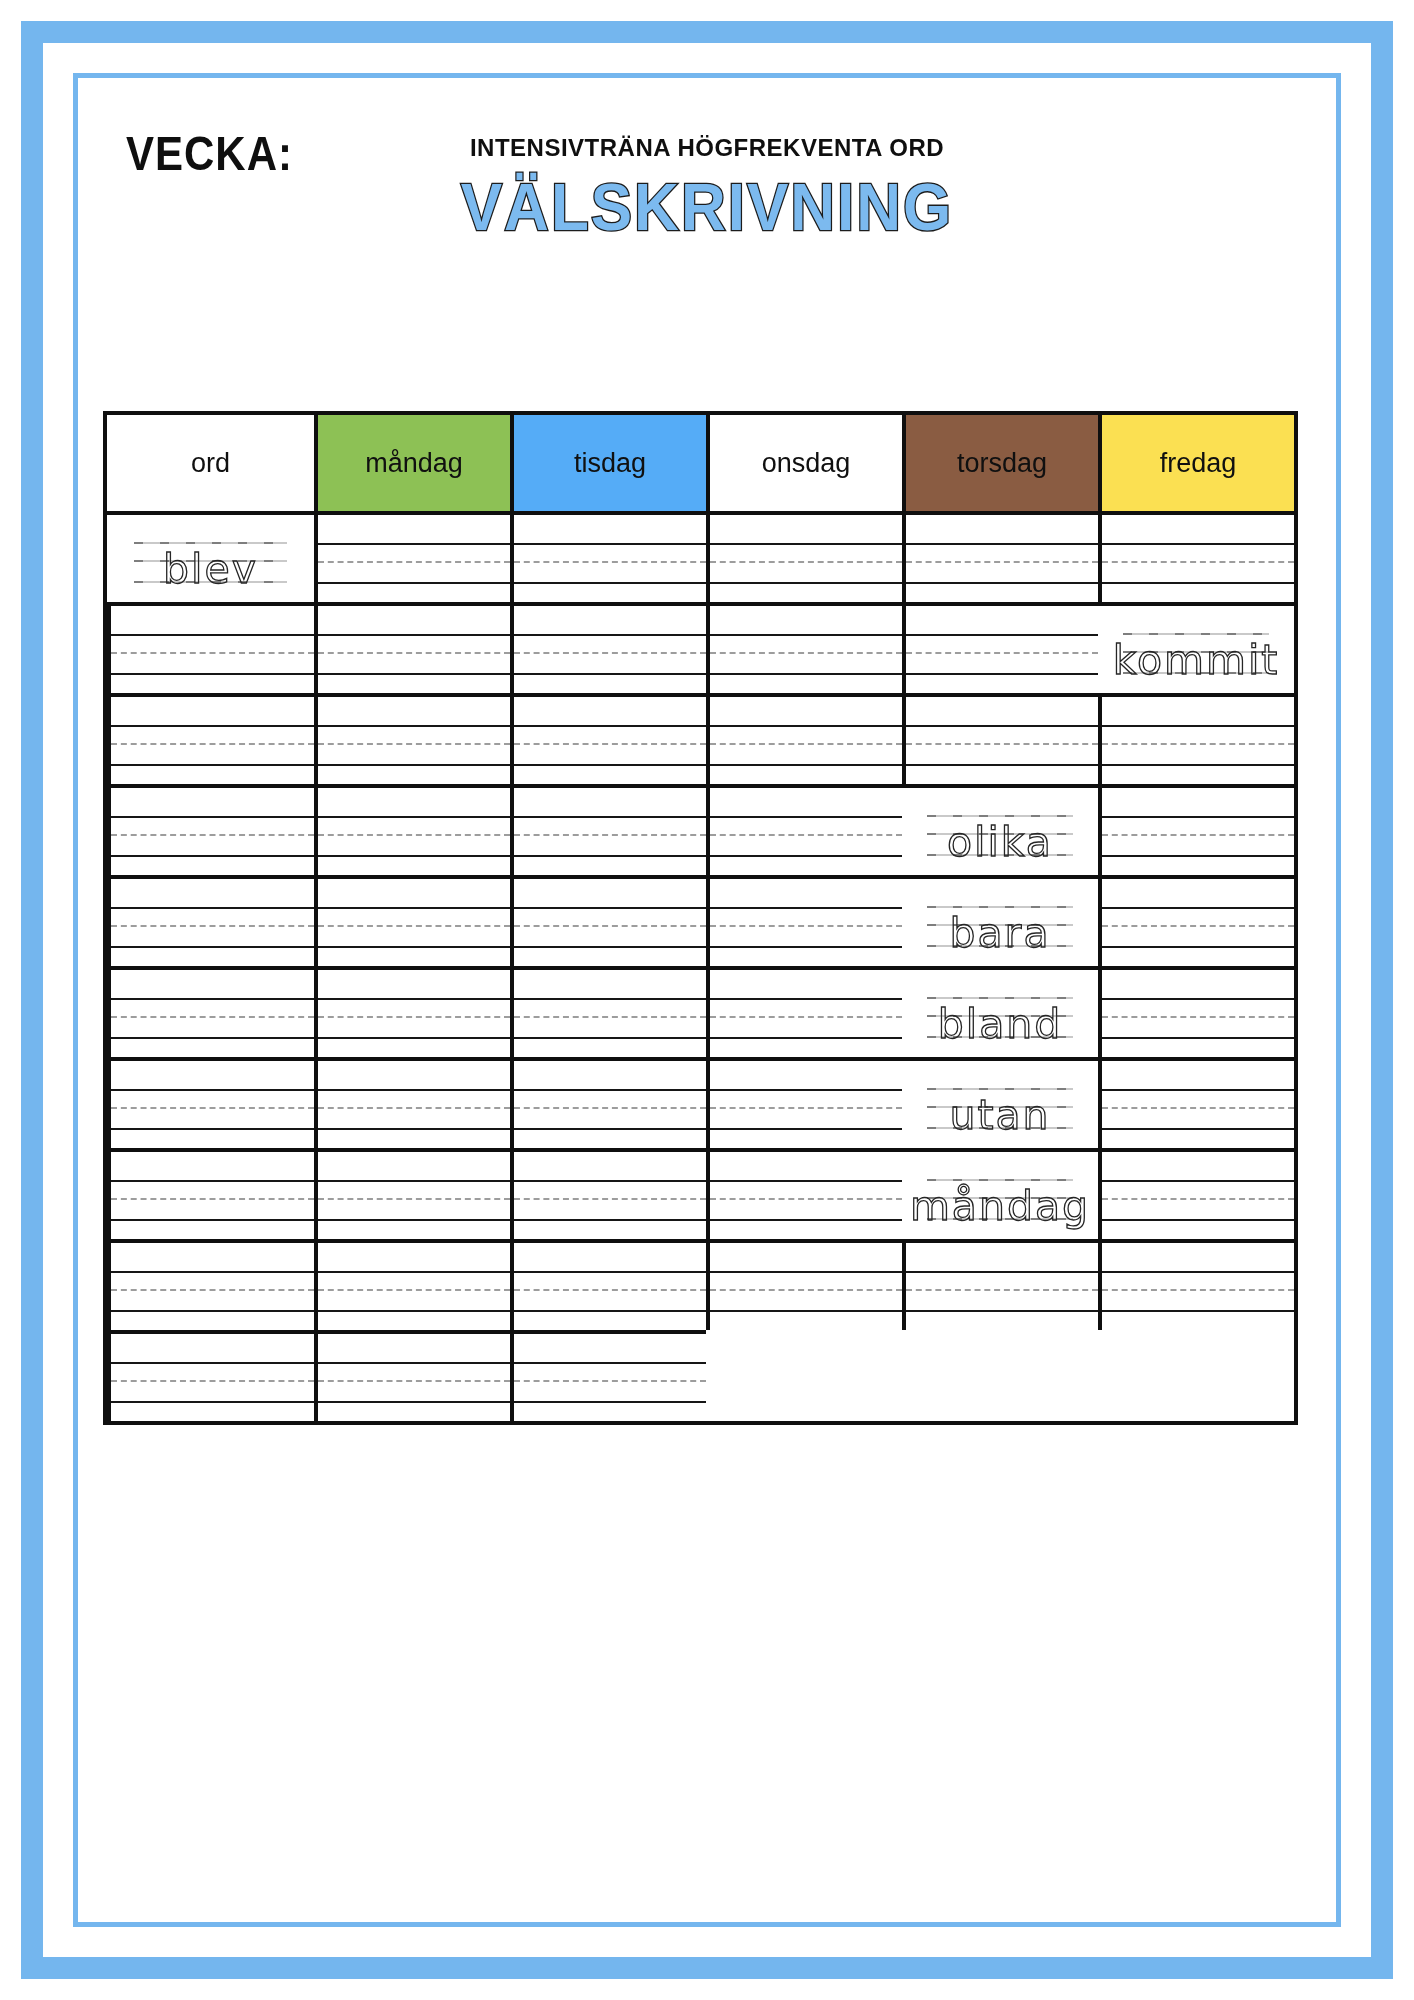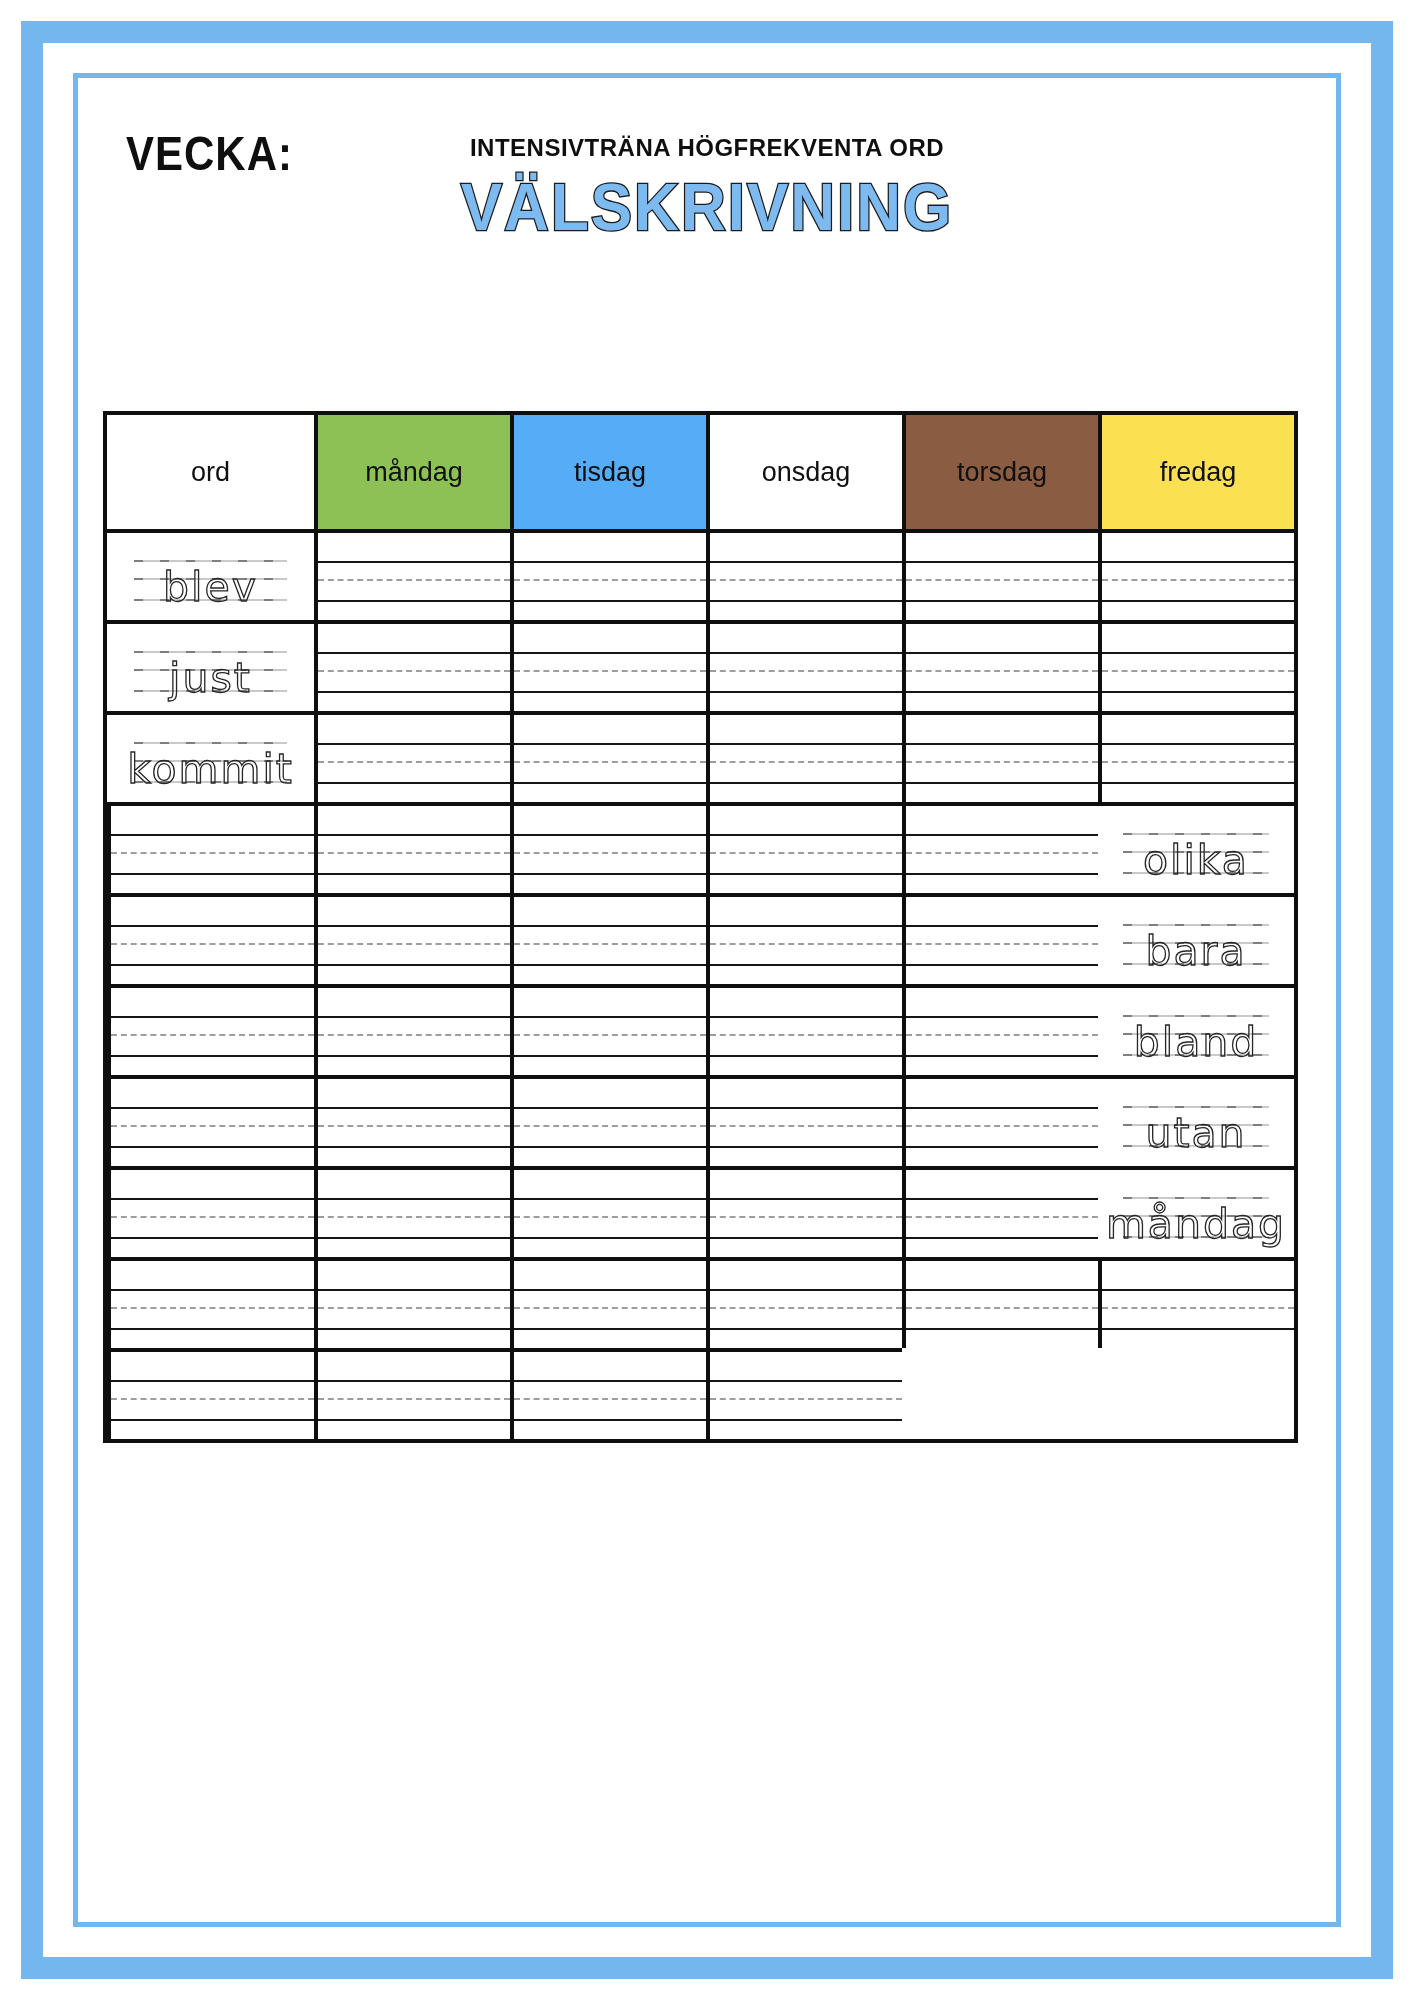--- a/index.html
+++ b/index.html
@@ -28,21 +28,21 @@
   }
 
   .wordtable{
     position:absolute;left:103px;top:411px;background:#fff;
     border:4px solid var(--ink);
     display:grid;grid-template-columns:207px 196px 196px 196px 196px 196px;
   }
   .cell{position:relative;background:#fff;}
   .bl{border-left:4px solid var(--ink);}
   .bt{border-top:4px solid var(--ink);padding-left:36px;}
-  .hcell{height:114px;display:flex;align-items:center;justify-content:center;
+  .hcell{height:96px;display:flex;align-items:center;justify-content:center;
     font-size:27px;color:#101010;}
   .rcell{height:87px;}
 
   .wline{position:absolute;left:0;right:0;height:0;}
   .l-solid{border-top:2px solid #161616;}
   .l-dash{border-top:2px dashed #9d9d9d;}
   .p1{top:28px}.p2{top:46px}.p3{top:67px}
 
   .guide{
     position:absolute;left:13%;right:13%;height:2px;
@@ -106,26 +106,20 @@
       <div class="cell rcell bt bl">
         <div class="wline l-solid p1"></div>
         <div class="wline l-dash p2"></div>
         <div class="wline l-solid p3"></div>
       </div>
       <div class="cell rcell bt bl">
         <div class="wline l-solid p1"></div>
         <div class="wline l-dash p2"></div>
         <div class="wline l-solid p3"></div>
       </div>
-      <div class="cell rcell bt">
-        <div class="guide g1"></div>
-        <div class="guide g2"></div>
-        <div class="guide g3"></div>
-        <div class="trace-word">just</div>
-      </div>
       <div class="cell rcell bt bl">
         <div class="wline l-solid p1"></div>
         <div class="wline l-dash p2"></div>
         <div class="wline l-solid p3"></div>
       </div>
       <div class="cell rcell bt bl">
         <div class="wline l-solid p1"></div>
         <div class="wline l-dash p2"></div>
         <div class="wline l-solid p3"></div>
       </div>

